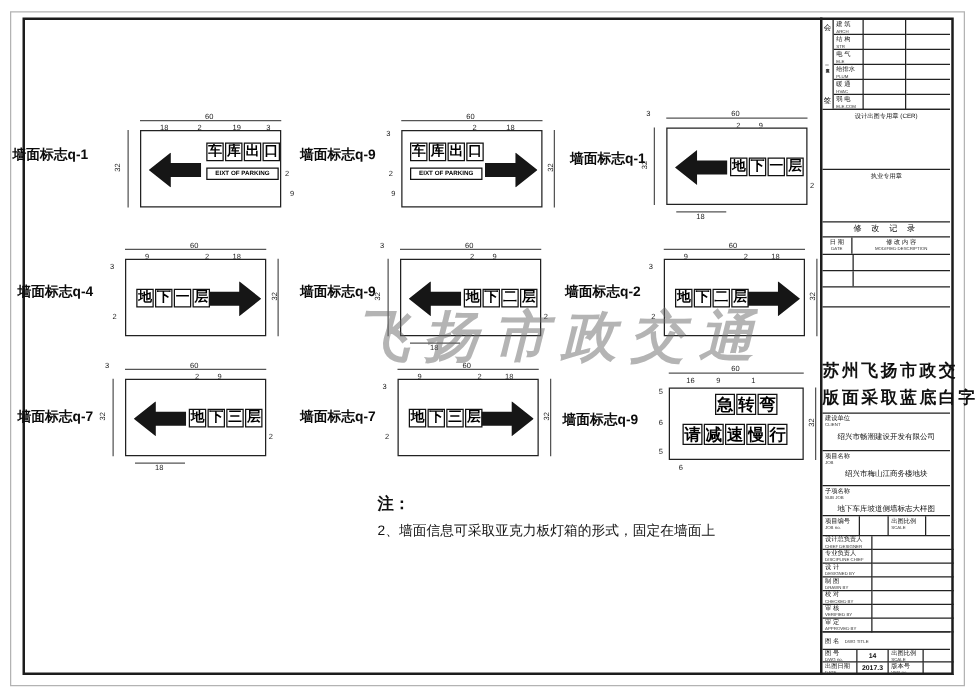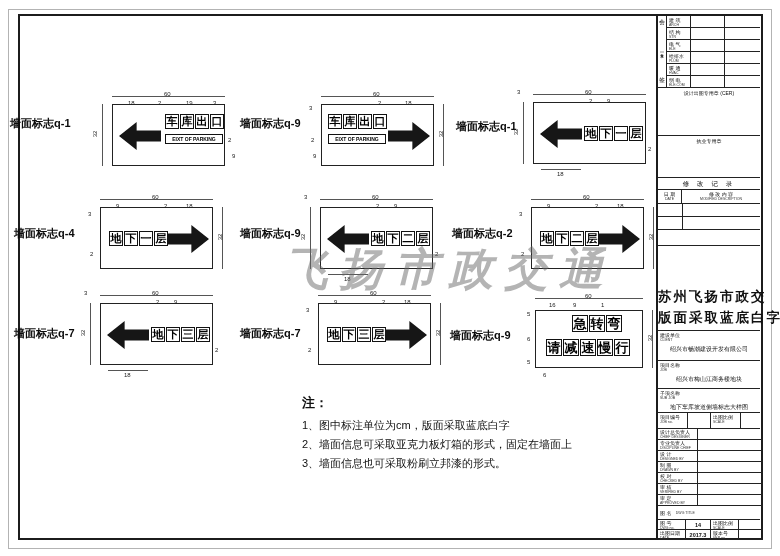--- a/index.html
+++ b/index.html
@@ -284,23 +284,21 @@
           <span class="cbox">速</span>
           <span class="cbox">慢</span>
           <span class="cbox">行</span>
         </div>
     </div>
     <span class="dim" style="left:8px;top:62px">6</span>
   </div>
 
   <div class="notes">
     <div class="ntitle">注：</div>
-    <div class="nline">1、图中标注单位为cm，版面采取蓝底白字</div>
     <div class="nline">2、墙面信息可采取亚克力板灯箱的形式，固定在墙面上</div>
-    <div class="nline">3、墙面信息也可采取粉刷立邦漆的形式。</div>
   </div>
 
   <div class="wm wm-text">飞扬市政交通</div>
 
   <div class="tblock">
 
     <div class="sec" style="top:0;height:72px">
       <div class="sigtable">
         <div class="sigvert">
           <span>会</span>

